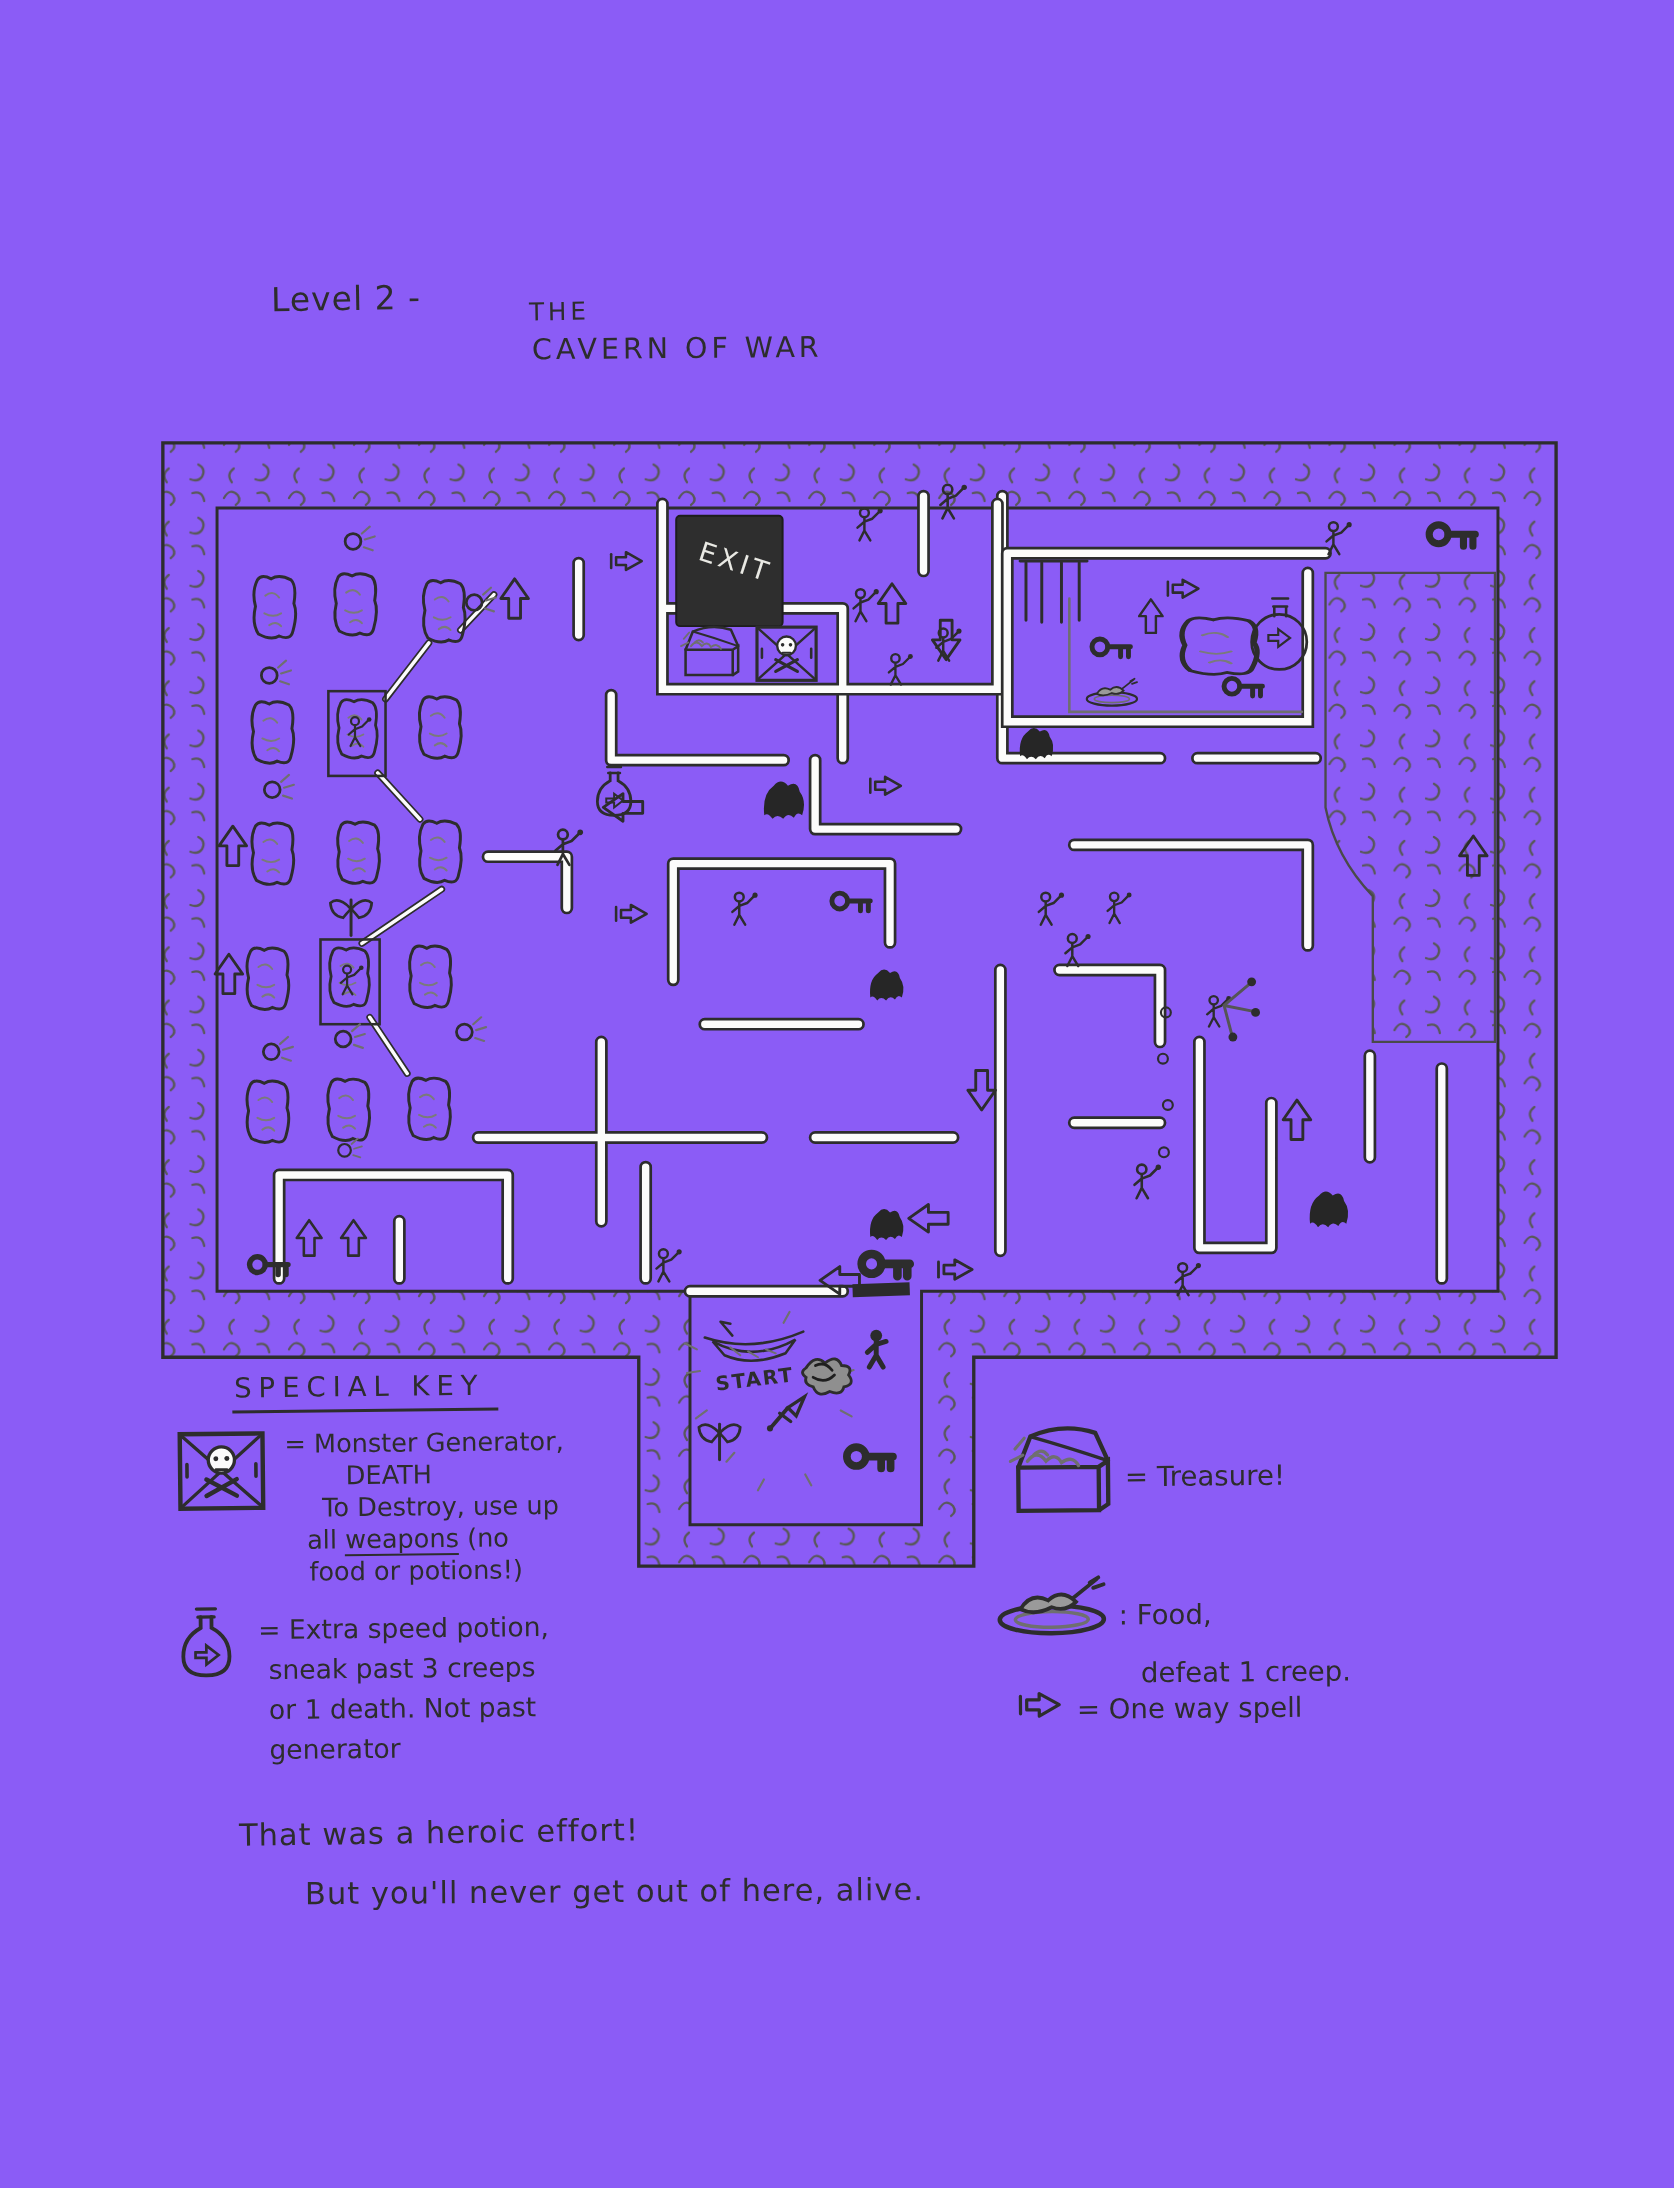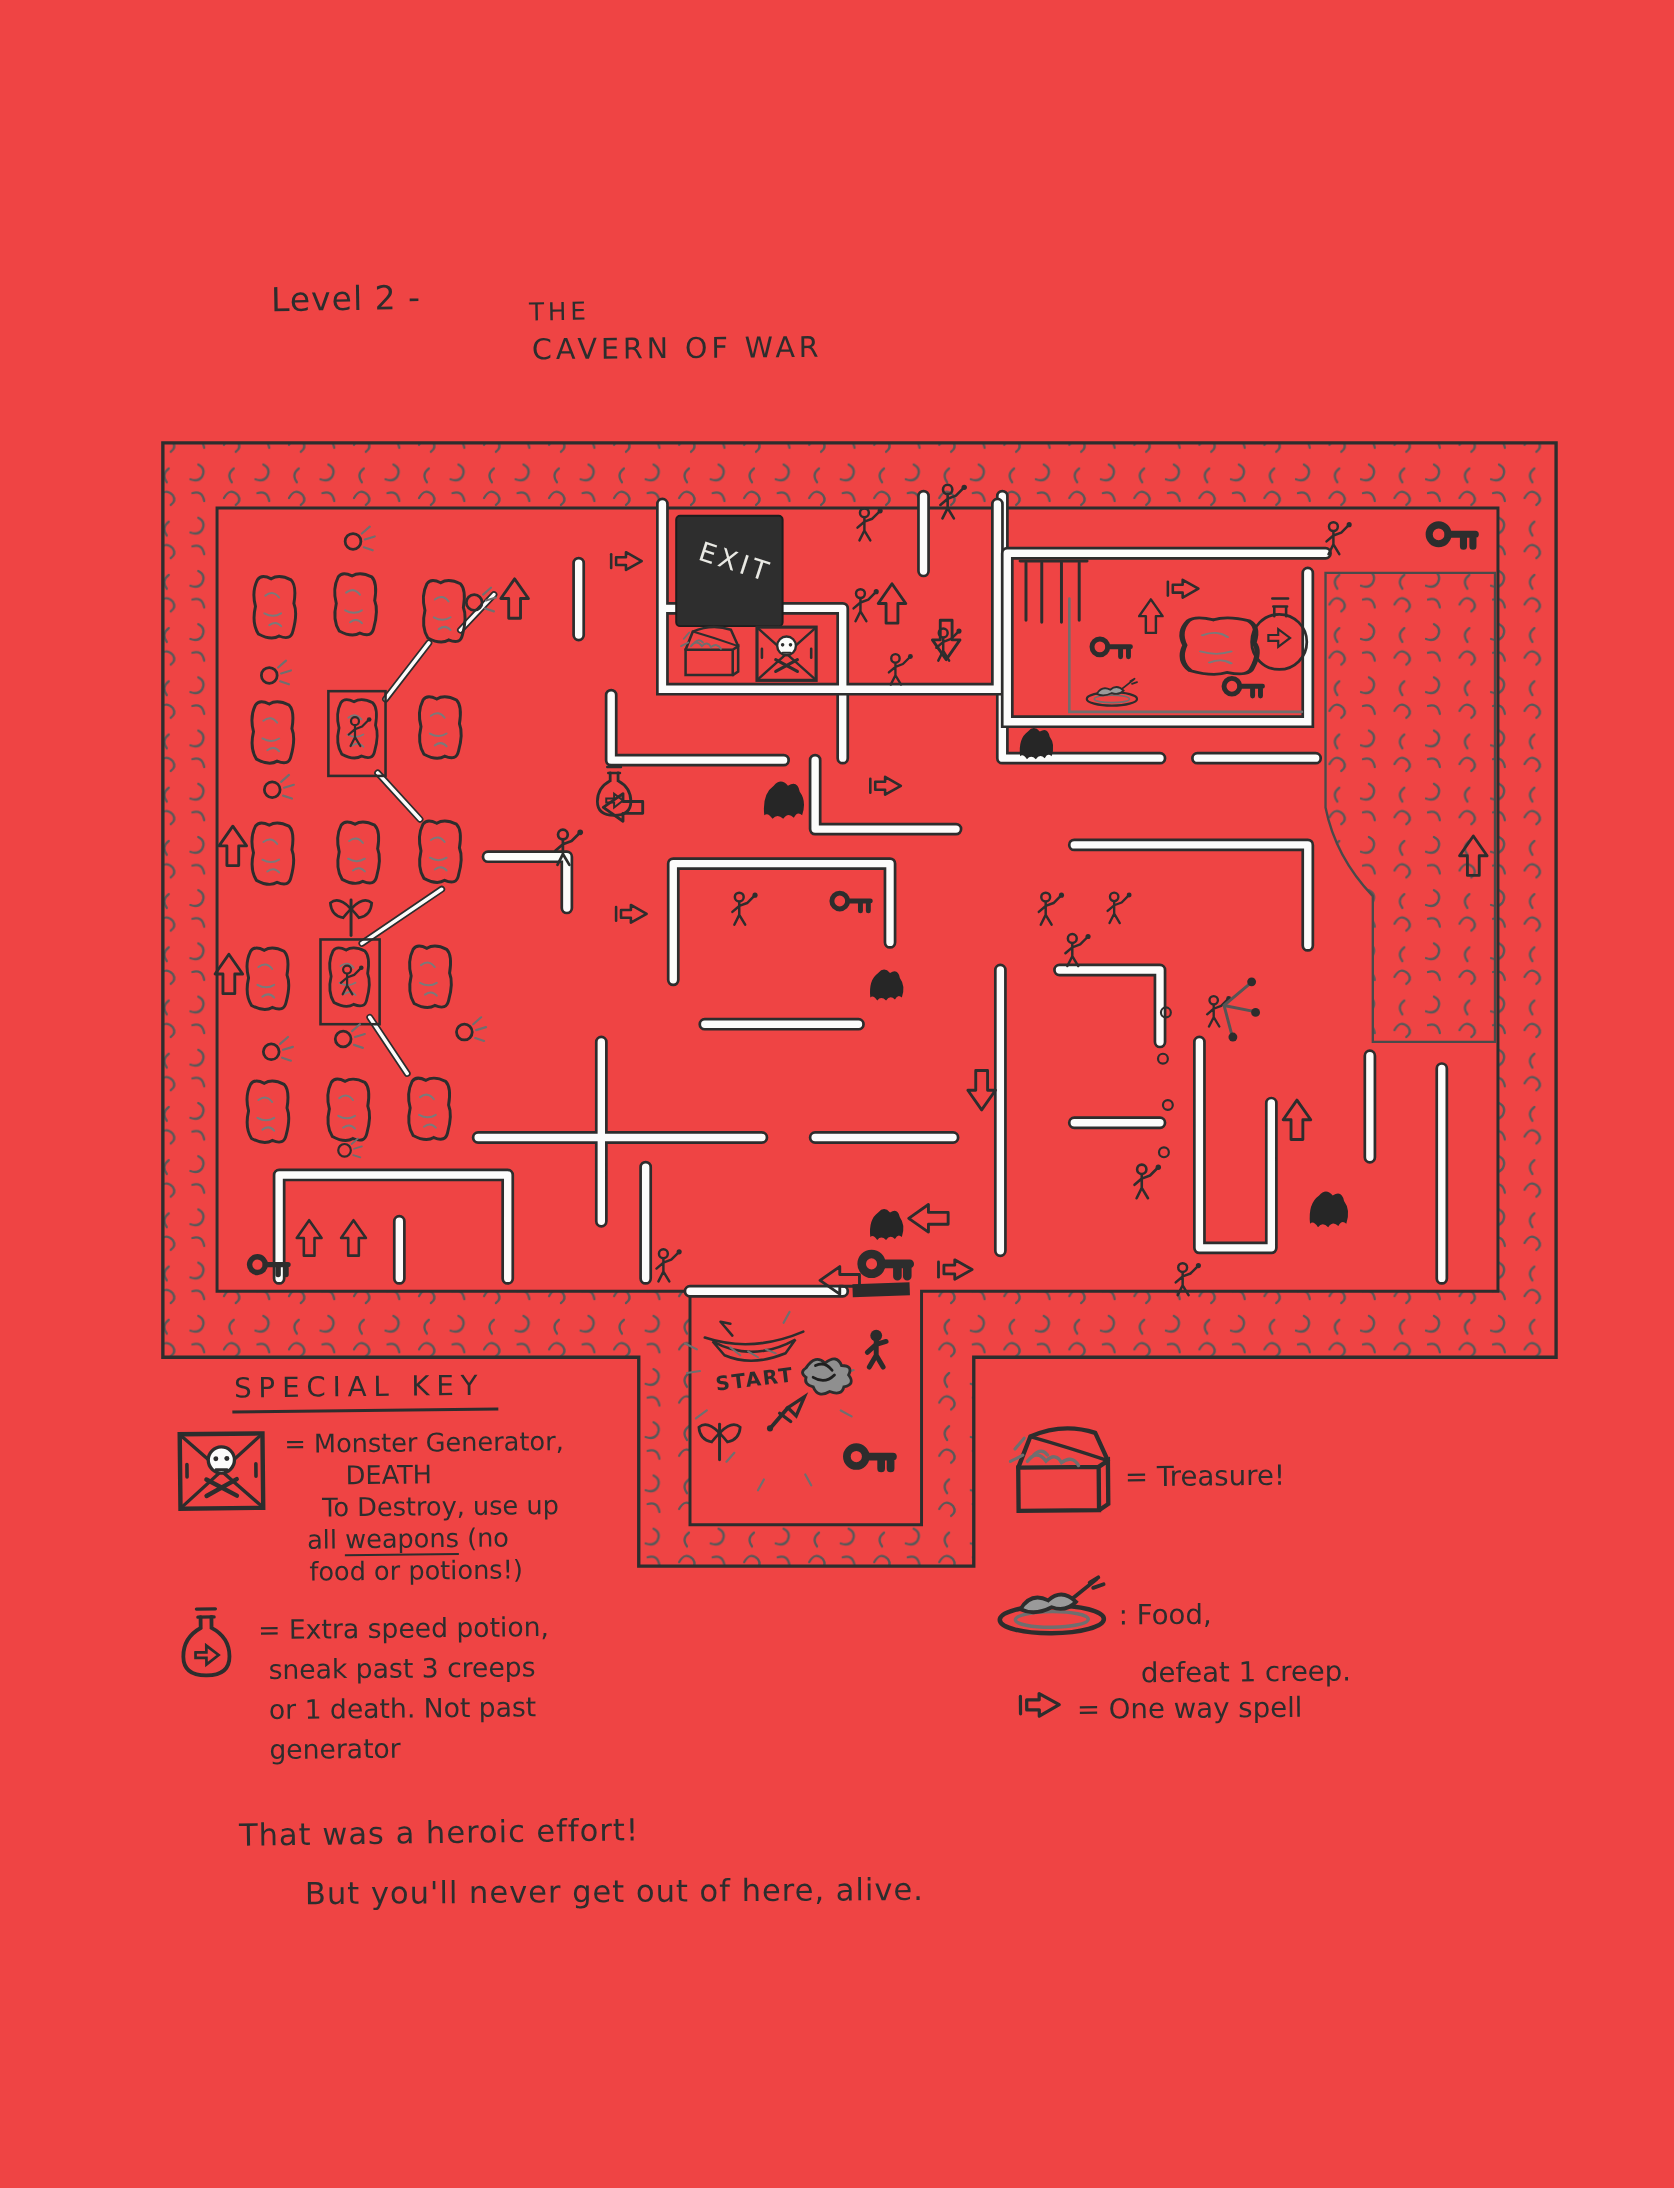--- a/index.html
+++ b/index.html
@@ -1,16 +1,16 @@
 <!DOCTYPE html>
 <html><head>
 <meta charset="utf-8">
 <style>
   html,body{margin:0;padding:0;background:#e8e8e6;}
-  .page{position:relative;width:1675px;height:2189px;background:#ef4444;overflow:hidden;
+  .page{position:relative;width:1675px;height:2189px;background:#8b5cf6;overflow:hidden;
         font-family:"DejaVu Sans",sans-serif;color:#2d2d2d;}
   .hand{letter-spacing:1px;}
   .abs{position:absolute;}
   .title-level{left:271px;top:279px;font-size:33px;transform:rotate(-1deg);}
   .title-the{left:529px;top:297px;font-size:24.6px;letter-spacing:3.9px;transform:rotate(-1deg);}
   .title-name{left:532px;top:331px;font-size:28.6px;letter-spacing:3.9px;transform:rotate(-0.5deg);}
   .map-svg{left:153px;top:433px;}
   .legend-left{left:177px;top:1369px;width:571px;transform:rotate(-0.6deg);}
   .legend-heading{margin-left:57px;font-size:27.6px;letter-spacing:6.9px;border-bottom:3px solid #2d2d2d;
                   padding:0 13.8px 5.9px 2px;display:inline-block;}

